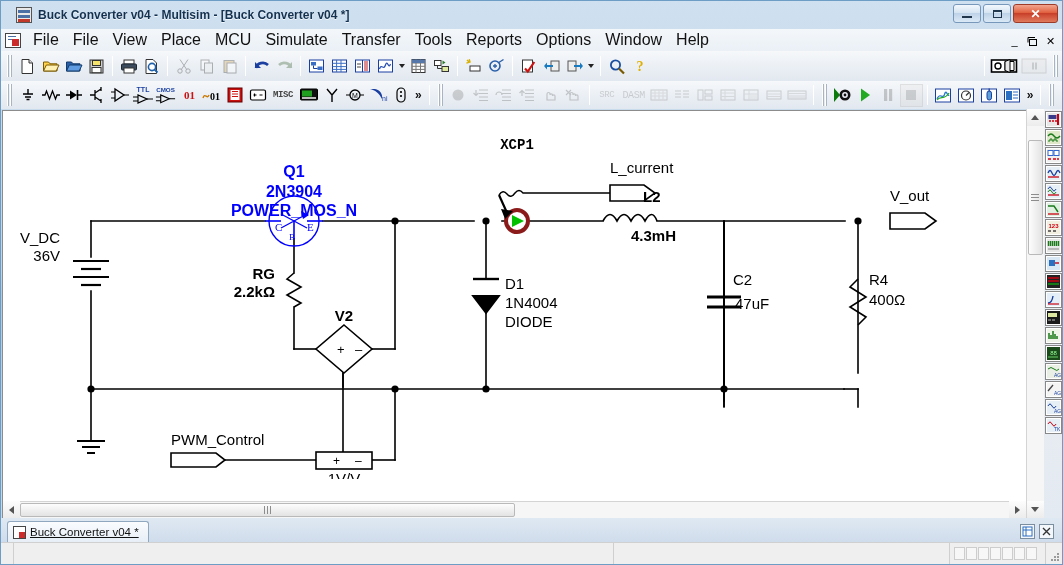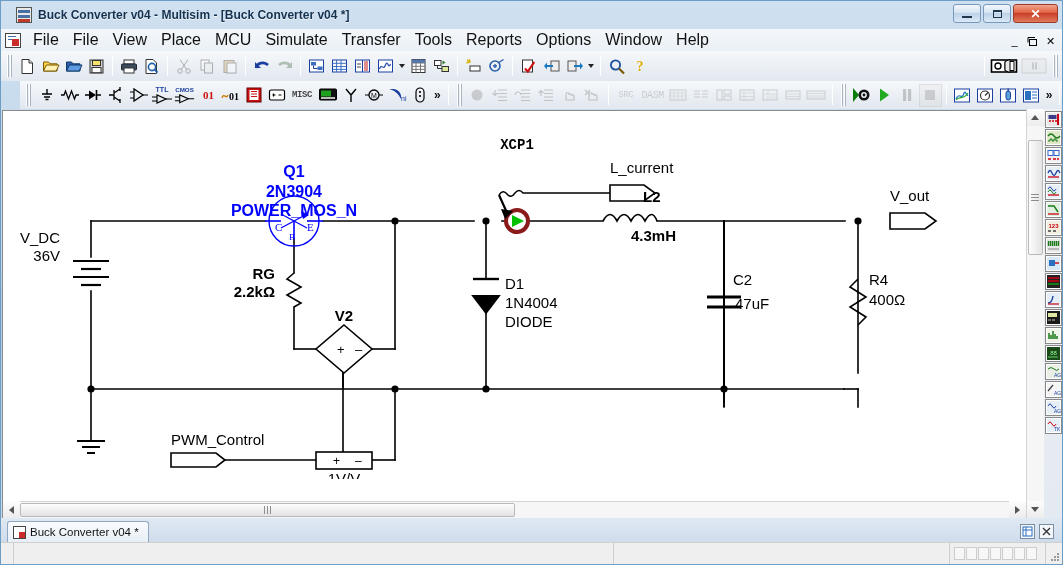--- a/index.html
+++ b/index.html
@@ -76,21 +76,21 @@
     width: 17px; height: 16px; font-size: 11px; color: #000;
     display: flex; align-items: flex-end; justify-content: center;
     font-family: "Liberation Sans", sans-serif; line-height: 1;
   }
   
   .toolbar-row {
     display: flex; align-items: center; height: 30px; flex: 0 0 30px;
     background: linear-gradient(180deg,#f6f8fa 0%,#e9eef4 60%,#e2e8ef 100%);
     padding-left: 2px; position: relative;
   }
-  .toolbar-row.row2 { height: 28px; flex: 0 0 28px; margin-left: 19px; }
+  .toolbar-row.row2 { height: 28px; flex: 0 0 28px; }
   .grip {
     width: 7px; height: 22px; margin: 0 3px; flex: 0 0 7px;
     background: linear-gradient(90deg,transparent 1px,#fff 1px,#fff 2px,#a8b4c0 2px,#a8b4c0 3px,transparent 3px,transparent 4px,#fff 4px,#fff 5px,#a8b4c0 5px,#a8b4c0 6px,transparent 6px);
   }
   .tb-sep { width: 1px; height: 20px; background: #b2bcc6; margin: 0 4px; border-right: 1px solid #fff; flex: 0 0 1px; }
   .tb-btn {
     width: 23px; height: 23px; display: flex; align-items: center; justify-content: center;
     flex: 0 0 23px; position: relative;
   }
   .tb-btn svg { display: block; }
@@ -184,21 +184,21 @@
   
   .tabbar {
     height: 24px; flex: 0 0 24px; display: flex; align-items: flex-end;
     background: linear-gradient(180deg,#dfe9f3,#cfdceb); padding-left: 6px;
     position: relative;
   }
   .tab {
     height: 21px; background: linear-gradient(180deg,#fafcfe,#e7eef6);
     border: 1px solid #8fa8bf; border-bottom: none; border-radius: 3px 3px 0 0;
     display: flex; align-items: center; padding: 0 9px 0 5px; gap: 4px;
-    font-size: 11.5px; color: #111;
+    font-size: 11.5px; color: #111; text-decoration: underline;
   }
   .tab-icon {
     width: 13px; height: 13px; background: #fff; border: 1px solid #444; position: relative;
   }
   .tab-icon:after {
     content: ""; position: absolute; right: 0; bottom: 0; width: 6px; height: 6px; background: #cc2b2b;
   }
   .tabbar-right { position: absolute; right: 8px; bottom: 3px; display: flex; gap: 4px; }
   .tab-mini {
     width: 15px; height: 15px; border: 1px solid #7b8e9f; background: #f3f7fb;

